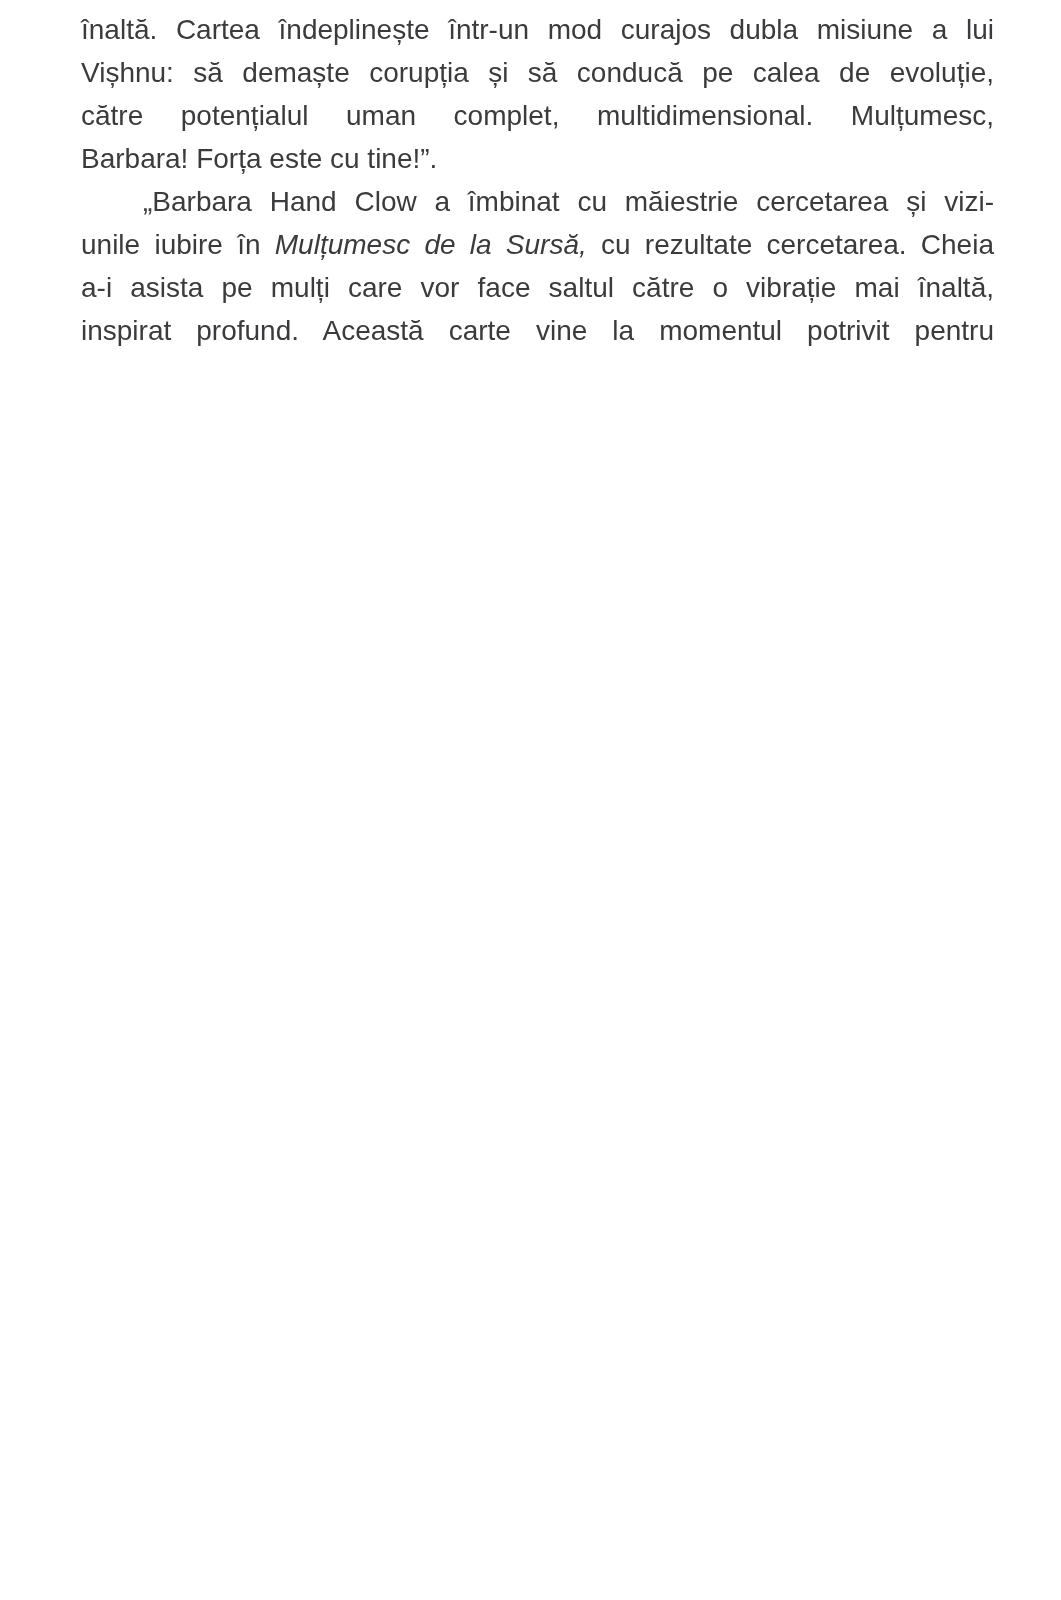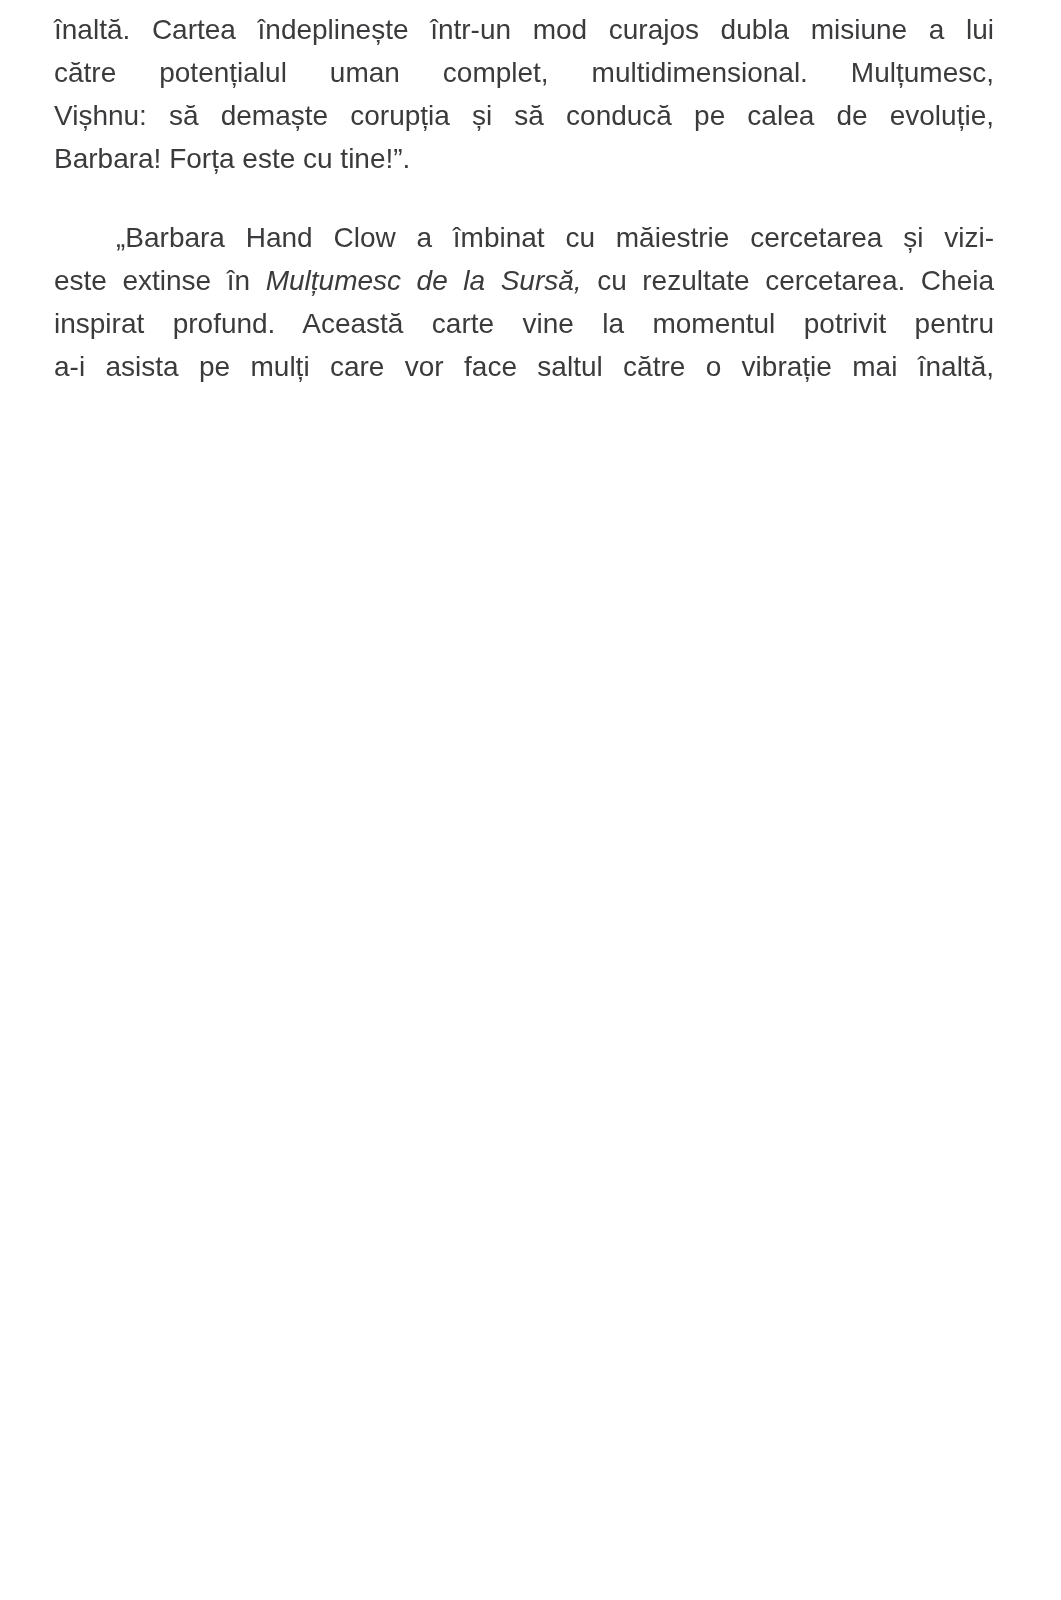--- a/index.html
+++ b/index.html
@@ -6,21 +6,21 @@
   .page {
     position: relative;
     width: 1061px;
     height: 1600px;
     background: #ffffff;
     overflow: hidden;
     font-family: "Liberation Sans", "DejaVu Sans", sans-serif;
     color: #3b3b3d;
   }
   .content {
-    padding: 8px 67px 0 54px; 
+    padding: 8px 67px 0 81px; 
   }
   .line {
     font-size: 28px;
     line-height: 43px;
     text-align: justify;
     text-align-last: justify;
     text-justify: inter-word;
     white-space: normal;
     color: #3b3b3d;
   }
@@ -34,38 +34,38 @@
   .attr-line {
     font-size: 28px;
     line-height: 43px;
     text-align: right;
     text-align-last: right;
     transform: scaleX(0.88);
     transform-origin: 100% 50%;
   }
   .seg-bold   { font-weight: 700; }
   .seg-italic { font-style: italic; }
-  .quote-block + .quote-block { margin-top: 36px; }
+  .quote-block + .quote-block { }
 </style>
 </head>
 <body>
 
 <div class="page">
   <div class="content">
 
     <div class="quote-block">
       <div class="line">înaltă. Cartea îndeplinește într-un mod curajos dubla misiune a lui</div>
+      <div class="line">Vișhnu: să demaște corupția și să conducă pe calea de evoluție,</div>
       <div class="line">către potențialul uman complet, multidimensional. Mulțumesc,</div>
-      <div class="line">Vișhnu: să demaște corupția și să conducă pe calea de evoluție,</div>
       <div class="line line--end">Barbara! Forța este cu tine!”.</div>
 
     </div>
 
     <div class="quote-block">
       <div class="line line--indent">„Barbara Hand Clow a îmbinat cu măiestrie cercetarea și vizi-</div>
-      <div class="line"><span>este extinse în </span><span class="seg-italic">Mulțumesc de la Sursă,</span><span> cu rezultate cercetarea. Cheia</span></div>
+      <div class="line"><span>unile iubire în </span><span class="seg-italic">Mulțumesc de la Sursă,</span><span> cu rezultate cercetarea. Cheia</span></div>
+      <div class="line">a-i asista pe mulți care vor face saltul către o vibrație mai înaltă,</div>
       <div class="line">inspirat profund. Această carte vine la momentul potrivit pentru</div>
-      <div class="line">a-i asista pe mulți care vor face saltul către o vibrație mai înaltă,</div>
 
     </div>
 
   </div>
 </div>
 
 </body></html>

